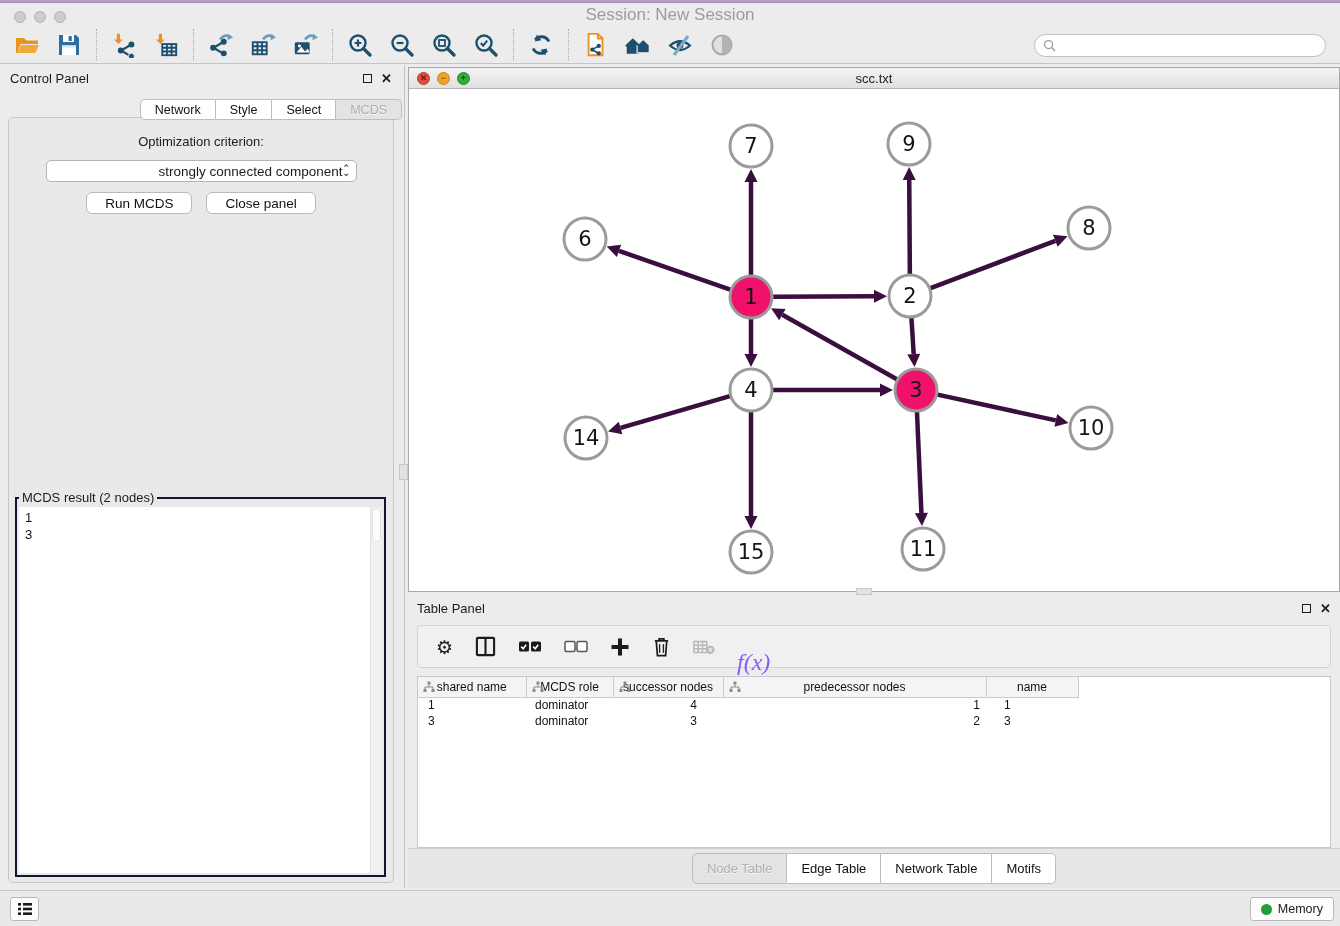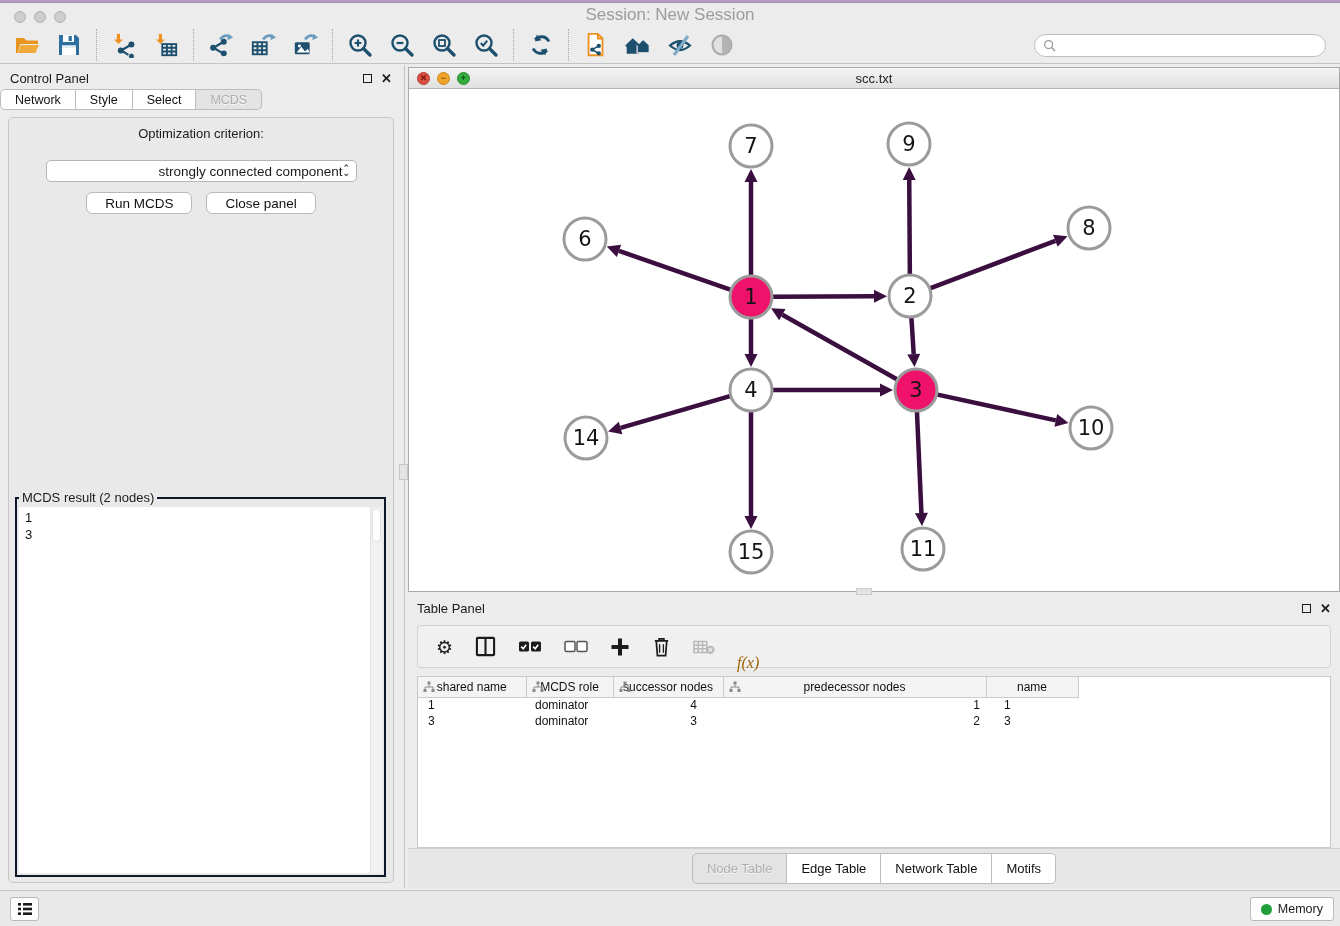--- a/index.html
+++ b/index.html
@@ -24,27 +24,27 @@
   .tb-btn svg { width:26px; height:26px; }
   .searchbox { margin-left:auto; margin-right:6px; width:292px; height:23px; background:#fff; border:1px solid #bfbfbf; border-radius:12px; display:flex; align-items:center; padding:0 8px; }
   .searchbox input { border:none; outline:none; background:transparent; font-size:12px; flex:1; font-family:"Liberation Sans",sans-serif; }
   
   .control-panel { position:absolute; left:0; top:65px; width:402px; height:820px; }
   .panel-head { height:26px; display:flex; align-items:center; padding:0 10px; }
   .panel-head .ptitle { font-size:13px; color:#1b1b1b; }
   .win-btns { margin-left:auto; display:flex; align-items:center; gap:9px; }
   .win-float { width:9px; height:9px; border:1.5px solid #1b1b1b; background:transparent; }
   .win-close { font-size:13px; font-weight:bold; color:#1b1b1b; line-height:9px; }
-  .cp-tabs { position:absolute; left:0; top:24px; width:100%; display:flex; justify-content:flex-start; z-index:3; }
+  .cp-tabs { position:absolute; left:0; top:34px; width:100%; display:flex; justify-content:flex-end; z-index:3; }
   .tab { height:21px; padding:0 14px; background:#fff; border:1px solid #bdbdbd; border-left:none; font-size:12.5px; display:flex; align-items:center; color:#111; }
   .tab:first-child { border-left:1px solid #bdbdbd; border-radius:5px 0 0 5px; }
   .tab:last-child { border-radius:0 5px 5px 0; }
   .tab.selected { background:#e3e3e3; color:#aeaeae; text-shadow:0 1px 0 #f8f8f8; }
   .cp-body { position:absolute; left:8px; top:52px; right:8px; bottom:2px; background:#e9e9e9; border:1px solid #c6c6c6; border-radius:5px; }
-  .opt-label { text-align:center; font-size:13px; margin-top:8px; }
+  .opt-label { text-align:center; font-size:13px; margin-top:16px; }
   .dropdown { position:absolute; left:37px; top:42px; width:311px; height:22px; background:#fff; border:1px solid #b5b5b5; border-radius:5px; display:flex; align-items:center; padding:0 6px 0 14px;text-align:right; }
   .dropdown .dd-text { font-size:13.5px; flex:1; }
   .dd-stepper { display:flex; flex-direction:column; align-items:center; line-height:5px; color:#555; font-size:9px; font-weight:bold; }
   .cp-buttons { position:absolute; left:0; top:74px; width:100%; display:flex; justify-content:center; gap:14px; }
   .btn { height:22px; padding:0 18px; background:#fff; border:1px solid #b9b9b9; border-radius:6px; font-size:13.5px; display:flex; align-items:center; color:#111; }
   .mcds-fieldset { position:absolute; left:6px; right:7px; top:372px; bottom:5px; border:2px solid #0f172a; background:#e9e9e9; }
   .mcds-fieldset legend { font-size:13px; padding:0 3px; margin-left:2px; }
   .mcds-inner { position:absolute; left:2px; right:2px; top:2px; bottom:2px; background:#fff; }
   .mcds-text { position:absolute; left:6px; top:2px; right:16px; bottom:2px; font-size:13px; line-height:17px; white-space:pre; color:#111; }
   .mcds-scroll { position:absolute; right:0; top:0; width:12px; bottom:0; background:#f1f1f1; border-left:1px solid #e2e2e2; }
@@ -62,21 +62,21 @@
   .light.red { background:#dd5144; border:1px solid #b33c32; color:#7c150e; }
   .light.yellow { background:#f0a32a; border:1px solid #c98619; color:#8a5a00; }
   .light.green { background:#32ad3e; border:1px solid #27892f; color:#0c5415; }
   .net-canvas { position:absolute; left:0; top:21px; right:0; bottom:0; background:#fff; }
   .net-canvas svg { display:block; }
   
   .table-panel { position:absolute; left:408px; top:595px; width:932px; height:293px; }
   .tp-toolbar { position:absolute; left:9px; top:30px; right:9px; height:43px; background:#f0f0f0; border:1px solid #d2d2d2; border-radius:4px; display:flex; align-items:center; gap:22px; padding:0 18px; }
   .tp-icon { display:flex; align-items:center; justify-content:center; height:26px; }
   .gear-glyph { font-size:19px; color:#1b1b1b; font-family:"DejaVu Sans",sans-serif; }
-  .fx-glyph { font-family:"Liberation Serif",serif; font-style:italic; font-size:16px; color:#a16207;margin-top:32px; }
+  .fx-glyph { font-family:"Liberation Serif",serif; font-style:italic; font-size:24px; color:#8b5cf6;margin-top:32px; }
   .tp-tablebox { position:absolute; left:9px; top:81px; right:9px; bottom:40px; background:#fff; border:1px solid #c9c9c9; overflow:hidden; }
   table.nodetable { border-collapse:collapse; table-layout:fixed; width:660px; font-size:12px; }
   table.nodetable th { background:#f4f4f4; border:1px solid #cbcbcb; border-top:none; height:20px; font-weight:normal; color:#111; position:relative; text-align:center; }
   table.nodetable th:first-child { border-left:none; }
   table.nodetable th .hicon { position:absolute; left:5px; top:4px; }
   table.nodetable td { height:16px; padding:0 4px; color:#111; }
   table.nodetable col:nth-child(1) { width:108px; }
   table.nodetable col:nth-child(2) { width:87px; }
   table.nodetable col:nth-child(3) { width:110px; }
   table.nodetable col:nth-child(4) { width:263px; }

